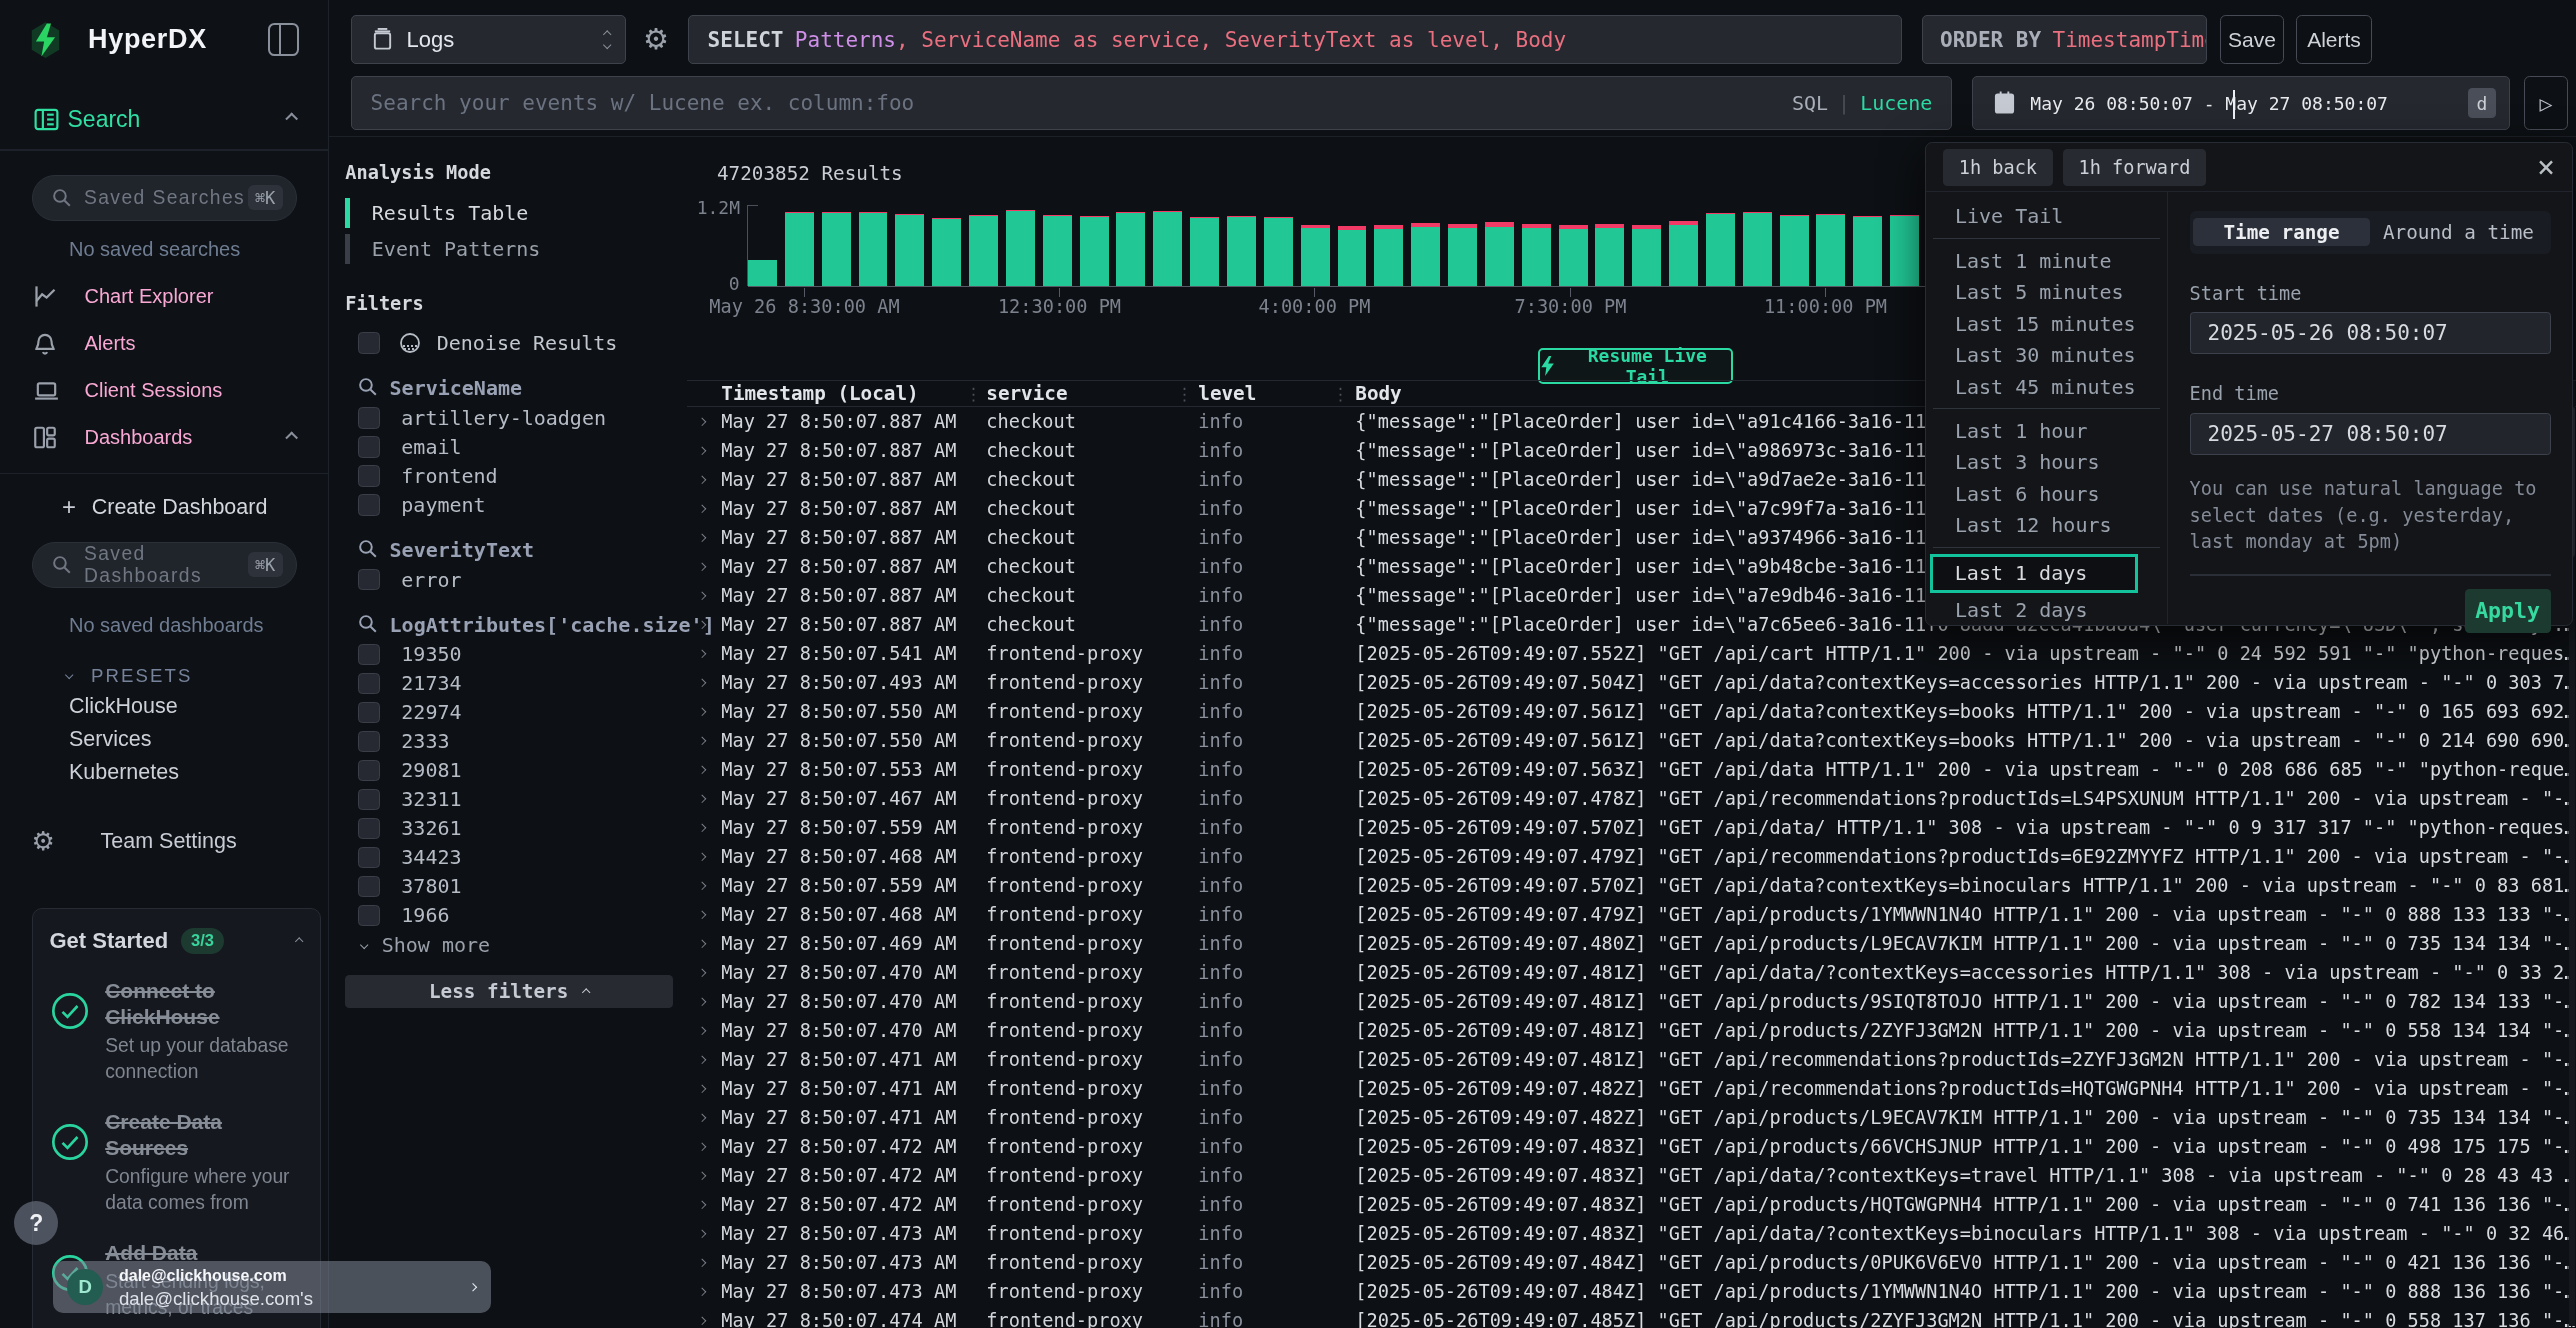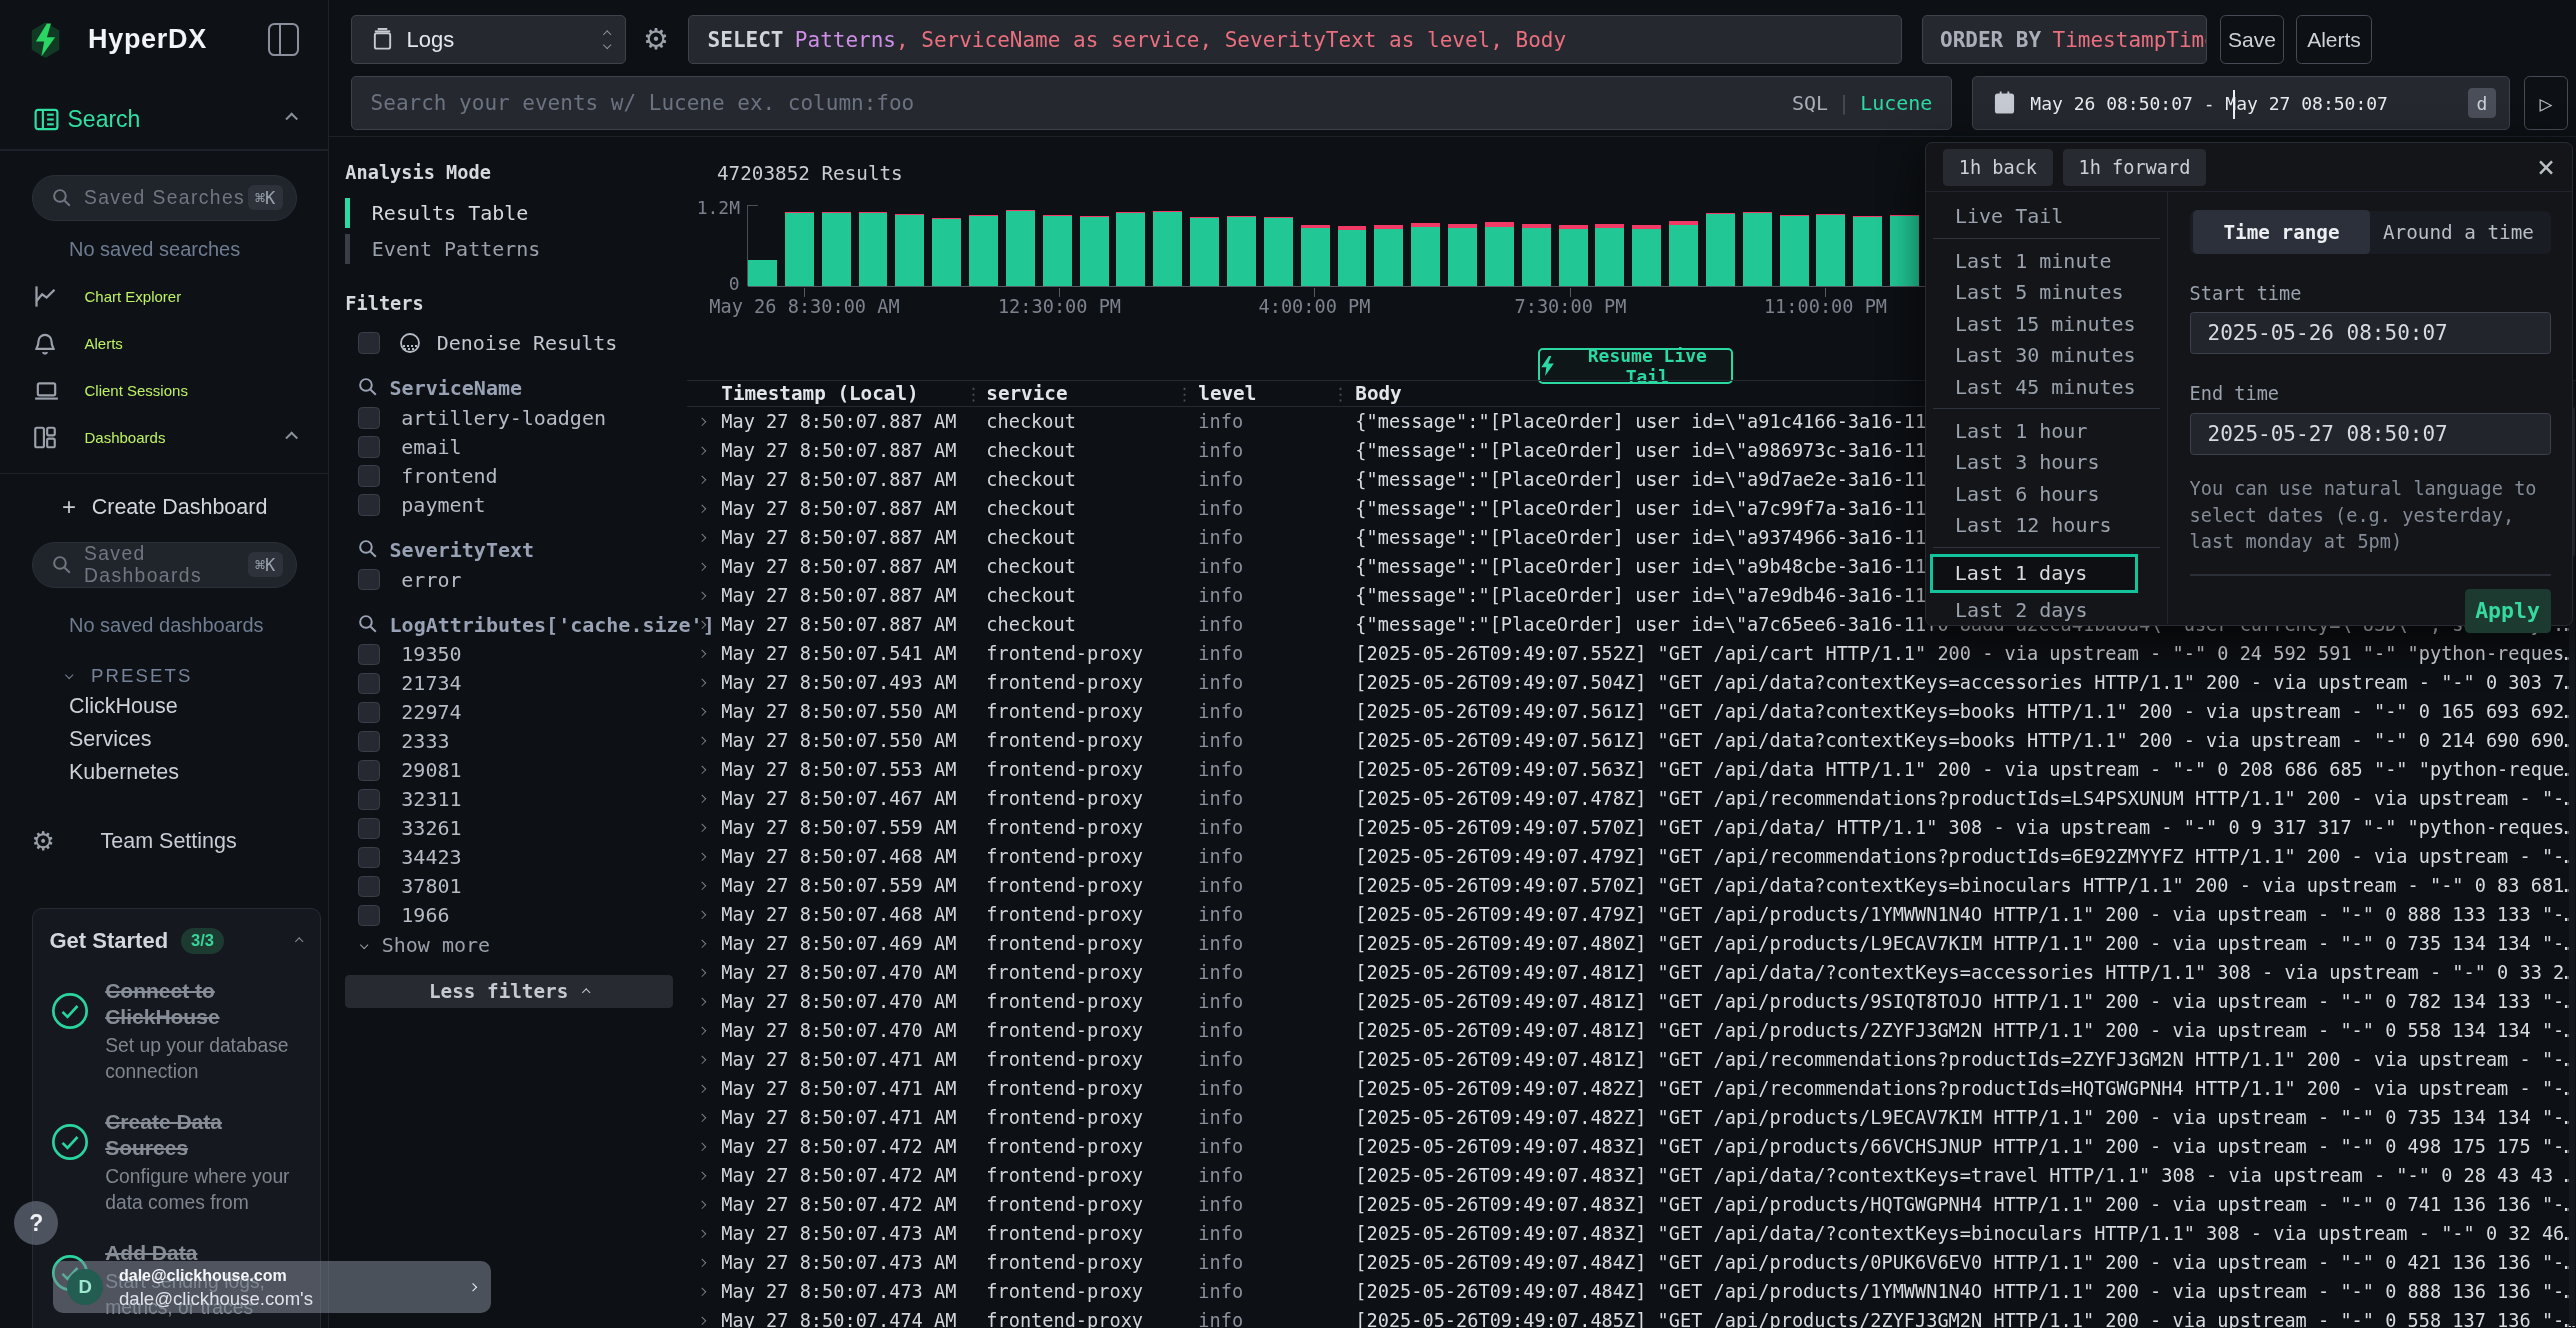--- a/index.html
+++ b/index.html
@@ -21,21 +21,21 @@
   .collapse-ic { width:31.5px; height:33px; border:2.1px solid #8a909b; border-radius:6.4px; position:relative; }
   .collapse-ic::after { content:""; position:absolute; left:9.3px; top:0; bottom:0; width:2.1px; background:#8a909b; }
   .search-header { display:flex; align-items:center; height:46px; padding:0 31.5px; margin-top:17px; color:#2fe0a2; }
   .search-header .lbl { font-size:23px; font-weight:normal; margin-left:7px; flex:1; }
   .side-divider { height:1.4px; background:#1d2129; margin-top:7.2px; }
   .pill-input { display:flex; align-items:center; height:46px; margin:24px 31.5px 0; background:#20242b; border:1.4px solid #2b3038; border-radius:23px; padding:0 13px 0 18.6px; color:#707782; }
   .pill-input .ph { font-size:19.3px; letter-spacing:1.4px; flex:1; margin-left:11.4px; }
   .kbd { background:#2e323b; color:#9aa1ab; border-radius:5.7px; font-size:17px; padding:2.9px 7.2px; }
   .empty-note { font-size:20px; color:#6f7d92; margin:17px 31.5px 0 69px; height:21.5px; }
   .nav-list { margin-top:14.3px; }
-  .nav-item { display:flex; align-items:center; height:47px; padding:0 31.5px; color:#bef264; font-size:15px; }
+  .nav-item { display:flex; align-items:center; height:47px; padding:0 31.5px; color:#f9a8d4; font-size:20px; }
   .nav-item .ic { width:30px; display:flex; color:#9aa1ab; }
   .nav-item .txt { margin-left:23px; flex:1; }
   .create-dash { display:flex; align-items:center; height:43px; margin-top:11.4px; padding:0 31.5px 0 62px; color:#d3d7dd; font-size:21.5px; }
   .create-dash .plus { font-size:24px; color:#c8ccd4; margin-right:15.7px; }
   .presets-hdr { display:flex; align-items:center; margin:26px 31.5px 0 66px; height:29px; color:#76839a; }
   .presets-hdr .txt { font-size:18.6px; letter-spacing:2.1px; margin-left:18.6px; }
   .preset-item { height:33px; display:flex; align-items:center; padding-left:69px; font-size:21.5px; color:#cdd1d8; }
   .team-settings { display:flex; align-items:center; height:47px; margin-top:29px; padding:0 31.5px; color:#c8ccd4; font-size:21.5px; }
   .gear-glyph { font-size:26px; color:#9aa1ab; width:30px; }
   .gs-card { margin:43px 10px 0 31.5px; width:289px; background:#15181e; border:1.4px solid #272b33; border-radius:10px; padding:18.6px 17px; }
@@ -140,21 +140,21 @@
   .tp-head { height:49px; display:flex; align-items:center; padding:0 17px; border-bottom:1.4px solid #21242c; gap:10px; }
   .tp-btn { background:#272a31; border-radius:4.3px; height:37px; padding:0 15.7px; display:flex; align-items:center; font-size:18.6px; color:#ccd0d8; }
   .tp-close { margin-left:auto; font-size:30px; color:#b9bfc2; line-height:1; }
   .tp-body { display:flex; height:432px; }
   .tp-left { width:242px; border-right:1.4px solid #21242c; padding-top:8.6px; }
   .tp-item { height:31.5px; display:flex; align-items:center; padding-left:29px; font-size:20px; color:#9aa2ad; }
   .tp-sep { height:1.4px; background:#2f333c; margin:5.7px 7.2px; }
   .tp-item.selected { border:3.6px solid #12c39b; background:#0d0f12; color:#d7dade; margin:1.4px 29px 1.4px 4.3px; padding-left:21.5px; height:39px; }
   .tp-right { flex:1; padding:18.6px 21.5px 0; }
   .tp-tabs { background:#191c22; border-radius:5.7px; height:43px; display:flex; align-items:center; padding:3.6px; }
-  .tp-tab { flex:1; height:44px; display:flex; align-items:center; justify-content:center; font-size:19.3px; color:#b9bfc8; border-radius:4.3px; }
+  .tp-tab { flex:1; height:28px; display:flex; align-items:center; justify-content:center; font-size:19.3px; color:#b9bfc8; border-radius:4.3px; }
   .tp-tab.active { background:#2c303a; color:#eceef1; font-weight:bold; }
   .tp-label { font-size:18.6px; color:#9aa2ad; margin-top:29px; }
   .tp-input { margin-top:8.6px; height:42px; background:#22252c; border:1.4px solid #3d414b; border-radius:3.6px; display:flex; align-items:center; padding:0 17px; font-size:21px; color:#d7dade; }
   .tp-hint { margin-top:21.5px; font-size:18.6px; color:#848b97; line-height:26.5px; width:358px; }
   .tp-divider { height:1.4px; background:#2a2e36; margin-top:18.6px; }
   .tp-apply-row { display:flex; justify-content:flex-end; margin-top:13px; }
   .tp-apply { background:#1c3a30; border-radius:4.3px; width:86px; height:44px; display:flex; align-items:center; justify-content:center; font-size:21.5px; font-weight:bold; color:#36d9a0; }
 
   svg.icon { display:block; }
 </style>

